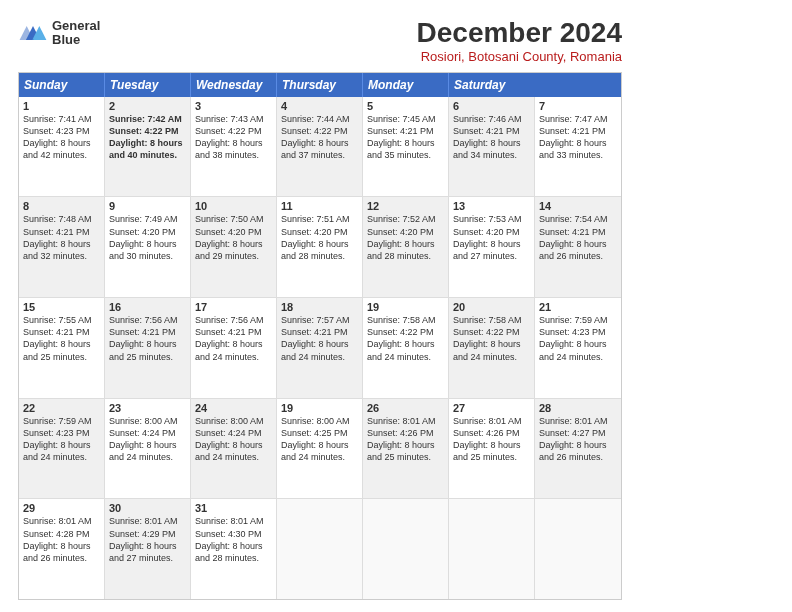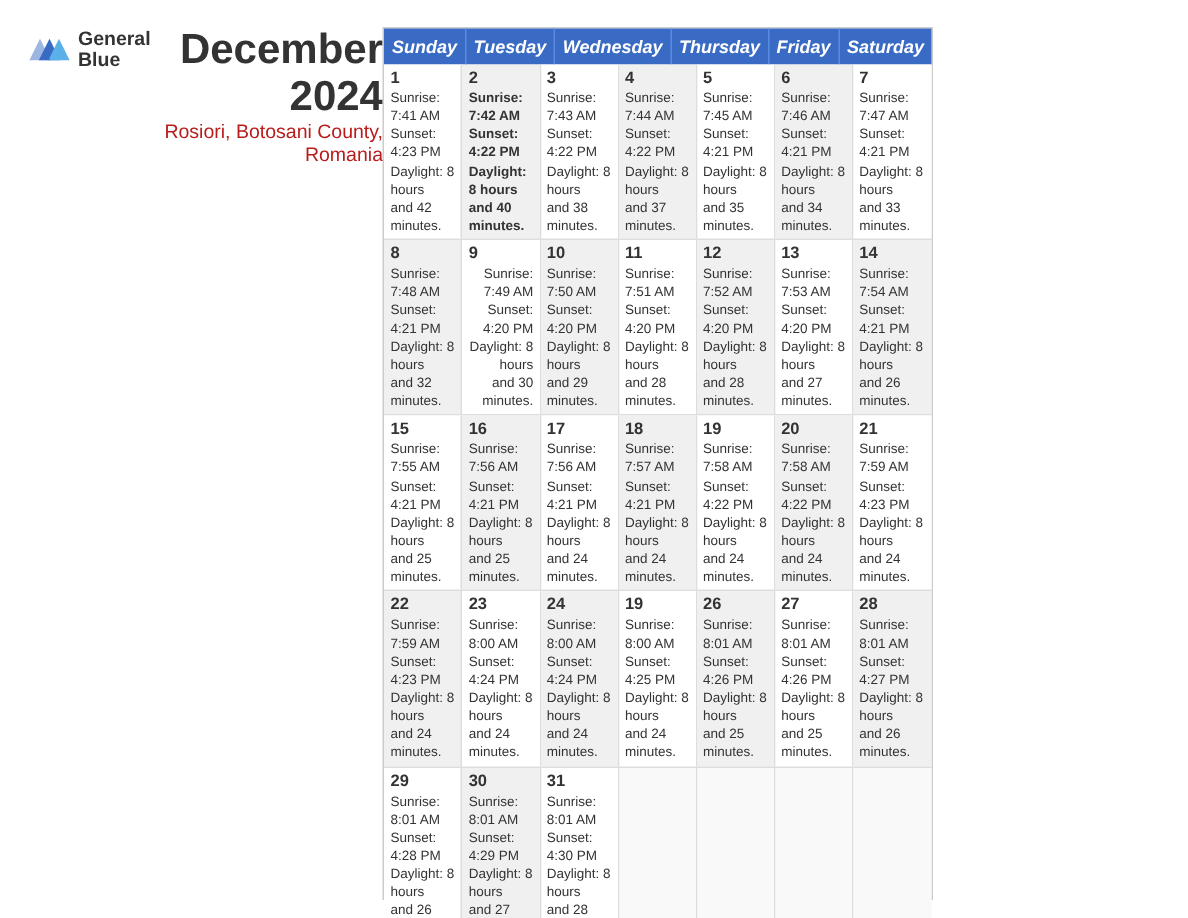--- a/index.html
+++ b/index.html
@@ -8,21 +8,21 @@
       background: #fff;
       width: 792px;
       height: 612px;
       overflow: hidden;
     }
     .page {
       width: 640px;
       height: 612px;
       padding: 18px 18px 12px 18px;
       display: flex;
-      flex-direction: row;
+      flex-direction: column;
     }
     .header {
       display: flex;
       justify-content: space-between;
       align-items: flex-start;
       margin-bottom: 8px;
     }
     .logo {
       display: flex;
       align-items: center;
@@ -129,21 +129,21 @@
       <div class="subtitle">Rosiori, Botosani County, Romania</div>
     </div>
   </div>
 
   <div class="calendar">
     <div class="cal-header-row" id="cal-header">
         <div class="cal-header-cell">Sunday</div>
         <div class="cal-header-cell">Tuesday</div>
         <div class="cal-header-cell">Wednesday</div>
         <div class="cal-header-cell">Thursday</div>
-        <div class="cal-header-cell">Friday</div>
+        <div class="cal-header-cell">Monday</div>
         <div class="cal-header-cell">Saturday</div>
       </div>
     <div class="cal-body" id="cal-body">
         <div class="cal-week">
           <div class="cal-cell">
             <span class="day-num">1</span>
             <div class="cell-text" style="white-space: pre-line;">Sunrise: 7:41 AM
 Sunset: 4:23 PM
 Daylight: 8 hours
 and 42 minutes.</div>
@@ -194,21 +194,21 @@
         <div class="cal-week">
           <div class="cal-cell shaded">
             <span class="day-num">8</span>
             <div class="cell-text" style="white-space: pre-line;">Sunrise: 7:48 AM
 Sunset: 4:21 PM
 Daylight: 8 hours
 and 32 minutes.</div>
           </div>
           <div class="cal-cell">
             <span class="day-num">9</span>
-            <div class="cell-text" style="white-space: pre-line; text-align: right;">Sunrise: 7:49 AM
+            <div class="cell-text" style="white-space: pre-line;">Sunrise: 7:49 AM
 Sunset: 4:20 PM
 Daylight: 8 hours
 and 30 minutes.</div>
           </div>
           <div class="cal-cell shaded">
             <span class="day-num">10</span>
             <div class="cell-text" style="white-space: pre-line;">Sunrise: 7:50 AM
 Sunset: 4:20 PM
 Daylight: 8 hours
 and 29 minutes.</div>

